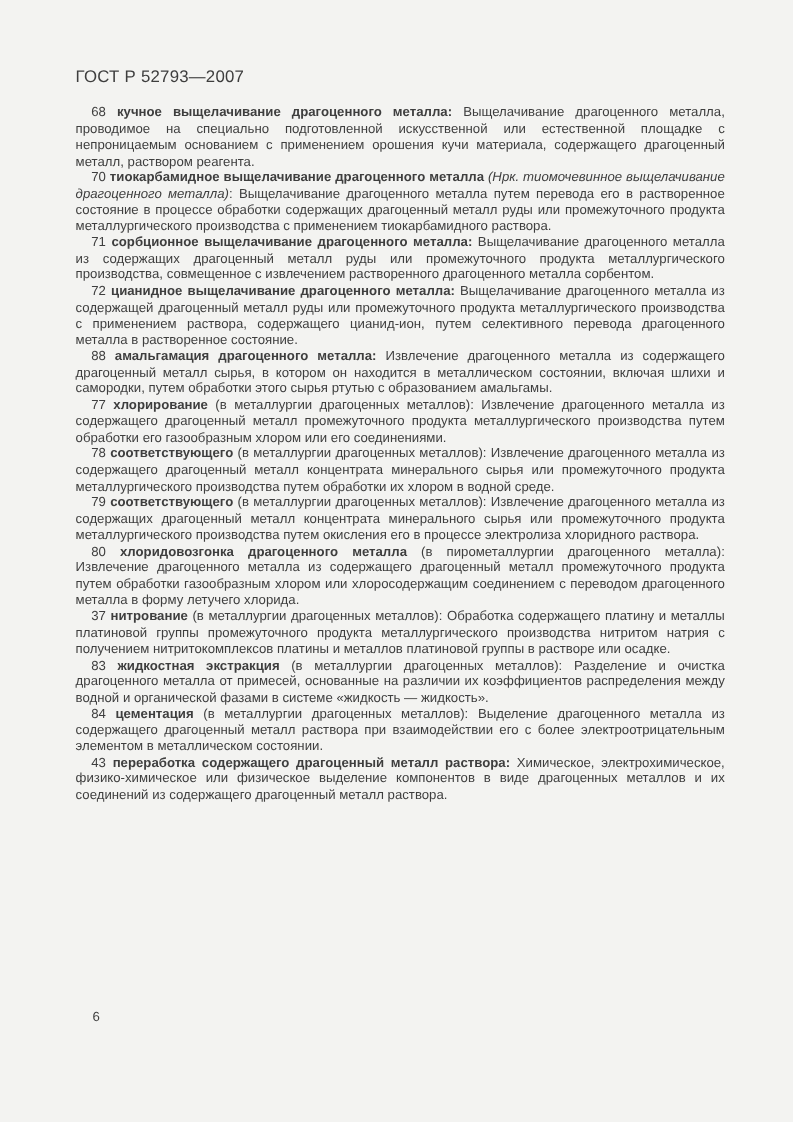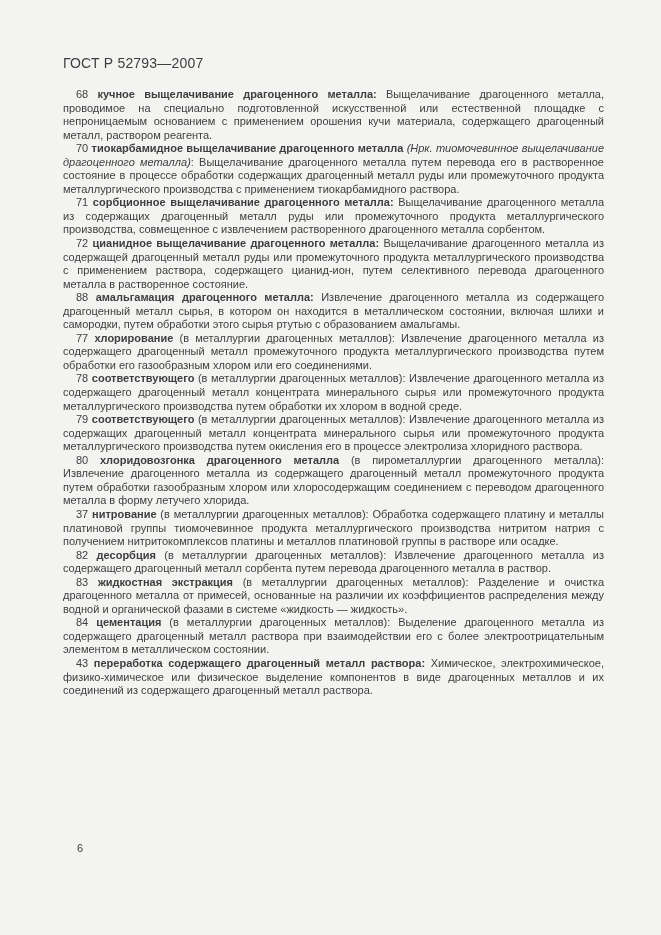--- a/index.html
+++ b/index.html
@@ -68,21 +68,20 @@
   <div class="content">
       <p class="term-item"><span>68 </span><span class="term-name">кучное выщелачивание драгоценного металла:</span><span> Выщелачивание драгоценного металла, проводимое на специально подготовленной искусственной или естественной площадке с непроницаемым основанием с применением орошения кучи материала, содержащего драгоценный металл, раствором реагента.</span></p>
       <p class="term-item"><span>70 </span><span class="term-name">тиокарбамидное выщелачивание драгоценного металла</span> <span class="term-note">(Нрк. тиомочевинное выщелачивание драгоценного металла)</span>:<span> Выщелачивание драгоценного металла путем перевода его в растворенное состояние в процессе обработки содержащих драгоценный металл руды или промежуточного продукта металлургического производства с применением тиокарбамидного раствора.</span></p>
       <p class="term-item"><span>71 </span><span class="term-name">сорбционное выщелачивание драгоценного металла:</span><span> Выщелачивание драгоценного металла из содержащих драгоценный металл руды или промежуточного продукта металлургического производства, совмещенное с извлечением растворенного драгоценного металла сорбентом.</span></p>
       <p class="term-item"><span>72 </span><span class="term-name">цианидное выщелачивание драгоценного металла:</span><span> Выщелачивание драгоценного металла из содержащей драгоценный металл руды или промежуточного продукта металлургического производства с применением раствора, содержащего цианид-ион, путем селективного перевода драгоценного металла в растворенное состояние.</span></p>
       <p class="term-item"><span>88 </span><span class="term-name">амальгамация драгоценного металла:</span><span> Извлечение драгоценного металла из содержащего драгоценный металл сырья, в котором он находится в металлическом состоянии, включая шлихи и самородки, путем обработки этого сырья ртутью с образованием амальгамы.</span></p>
       <p class="term-item"><span>77 </span><span class="term-name">хлорирование</span> <span class="term-qualifier">(в металлургии драгоценных металлов)</span>:<span> Извлечение драгоценного металла из содержащего драгоценный металл промежуточного продукта металлургического производства путем обработки его газообразным хлором или его соединениями.</span></p>
       <p class="term-item"><span>78 </span><span class="term-name">соответствующего</span> <span class="term-qualifier">(в металлургии драгоценных металлов)</span>:<span> Извлечение драгоценного металла из содержащего драгоценный металл концентрата минерального сырья или промежуточного продукта металлургического производства путем обработки их хлором в водной среде.</span></p>
       <p class="term-item"><span>79 </span><span class="term-name">соответствующего</span> <span class="term-qualifier">(в металлургии драгоценных металлов)</span>:<span> Извлечение драгоценного металла из содержащих драгоценный металл концентрата минерального сырья или промежуточного продукта металлургического производства путем окисления его в процессе электролиза хлоридного раствора.</span></p>
       <p class="term-item"><span>80 </span><span class="term-name">хлоридовозгонка драгоценного металла</span> <span class="term-qualifier">(в пирометаллургии драгоценного металла)</span>:<span> Извлечение драгоценного металла из содержащего драгоценный металл промежуточного продукта путем обработки газообразным хлором или хлоросодержащим соединением с переводом драгоценного металла в форму летучего хлорида.</span></p>
-      <p class="term-item"><span>37 </span><span class="term-name">нитрование</span> <span class="term-qualifier">(в металлургии драгоценных металлов)</span>:<span> Обработка содержащего платину и металлы платиновой группы тиомочевинное продукта металлургического производства нитритом натрия с получением нитритокомплексов платины и металлов платиновой группы в растворе или осадке.</span></p>
-      <p class="term-item"><span>82 </span><span class="term-name">десорбция</span> <span class="term-qualifier">(в металлургии драгоценных металлов)</span>:<span> Извлечение драгоценного металла из содержащего драгоценный металл сорбента путем перевода драгоценного металла в раствор.</span></p>
+      <p class="term-item"><span>37 </span><span class="term-name">нитрование</span> <span class="term-qualifier">(в металлургии драгоценных металлов)</span>:<span> Обработка содержащего платину и металлы платиновой группы промежуточного продукта металлургического производства нитритом натрия с получением нитритокомплексов платины и металлов платиновой группы в растворе или осадке.</span></p>
       <p class="term-item"><span>83 </span><span class="term-name">жидкостная экстракция</span> <span class="term-qualifier">(в металлургии драгоценных металлов)</span>:<span> Разделение и очистка драгоценного металла от примесей, основанные на различии их коэффициентов распределения между водной и органической фазами в системе «жидкость — жидкость».</span></p>
       <p class="term-item"><span>84 </span><span class="term-name">цементация</span> <span class="term-qualifier">(в металлургии драгоценных металлов)</span>:<span> Выделение драгоценного металла из содержащего драгоценный металл раствора при взаимодействии его с более электроотрицательным элементом в металлическом состоянии.</span></p>
       <p class="term-item"><span>43 </span><span class="term-name">переработка содержащего драгоценный металл раствора:</span><span> Химическое, электрохимическое, физико-химическое или физическое выделение компонентов в виде драгоценных металлов и их соединений из содержащего драгоценный металл раствора.</span></p>
     </div>
 
   <div class="page-num">6</div>
 </div>
 
 </body></html>

